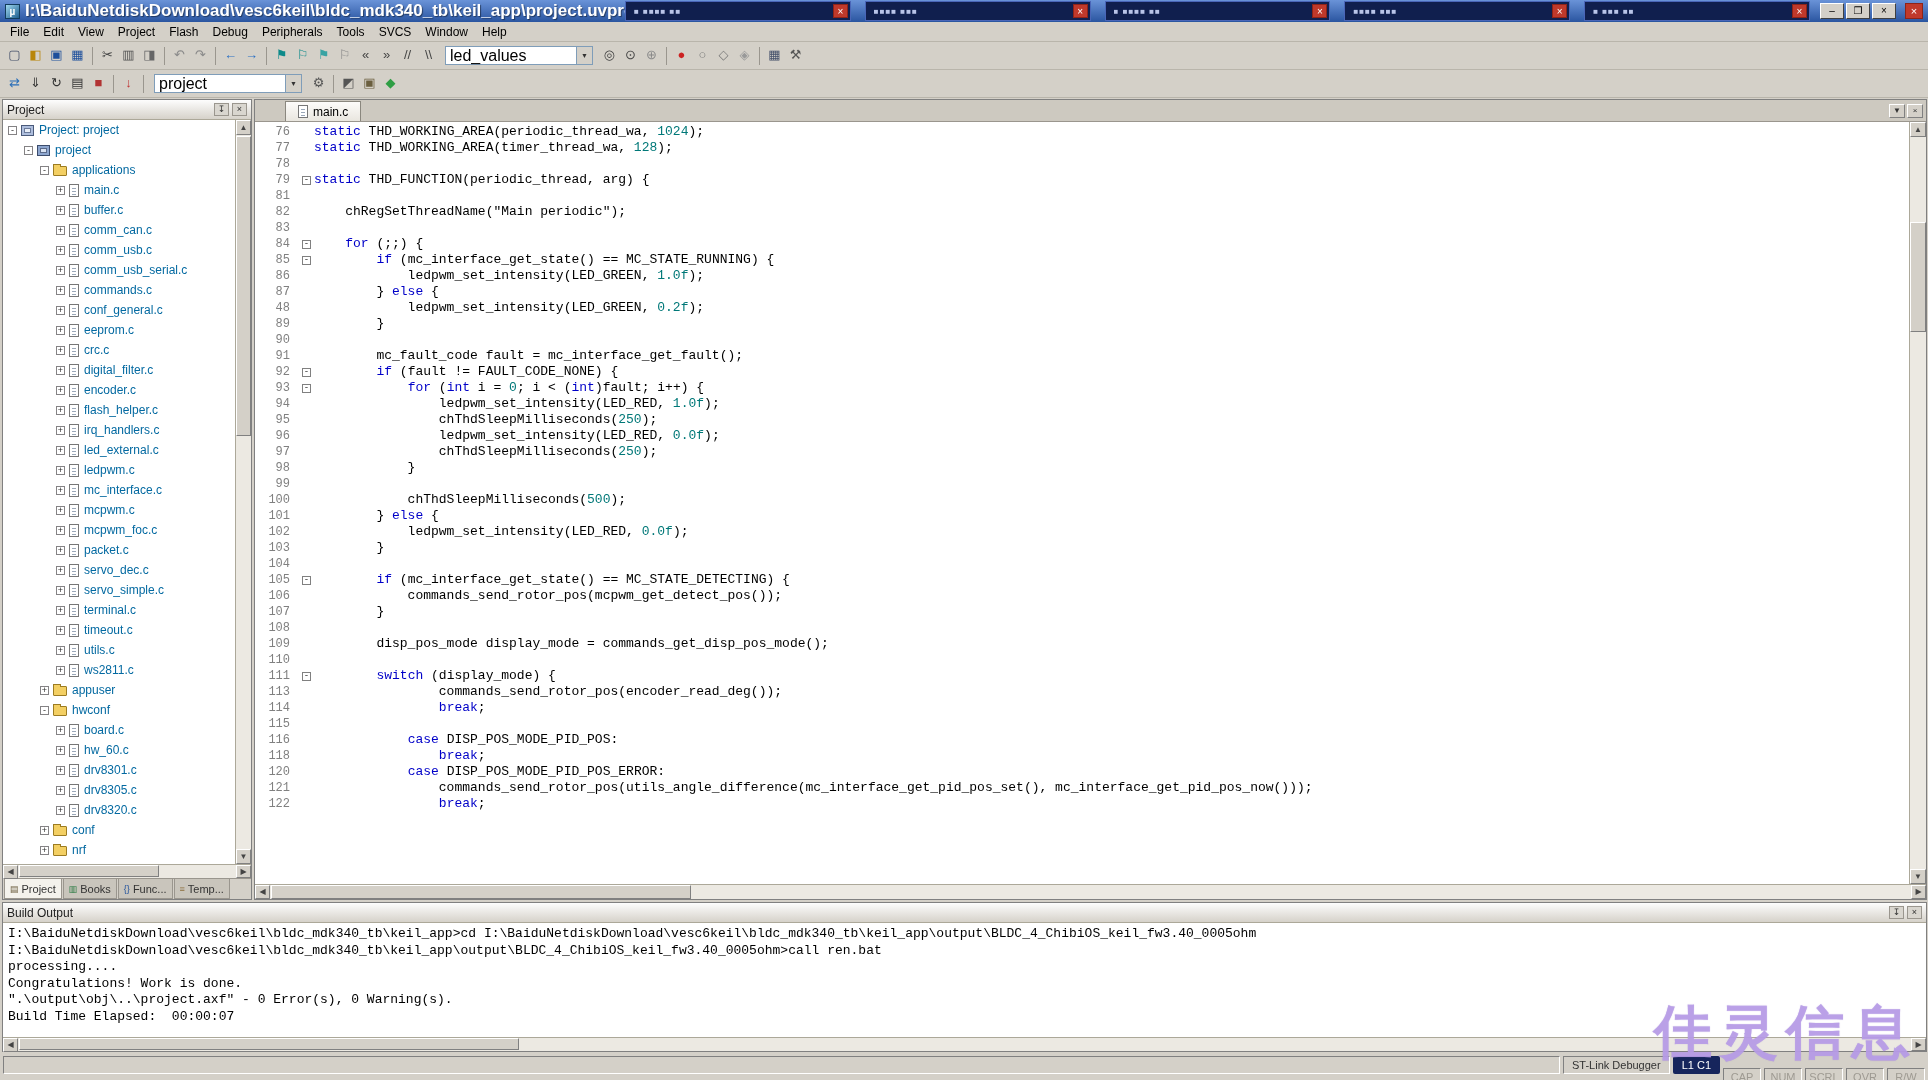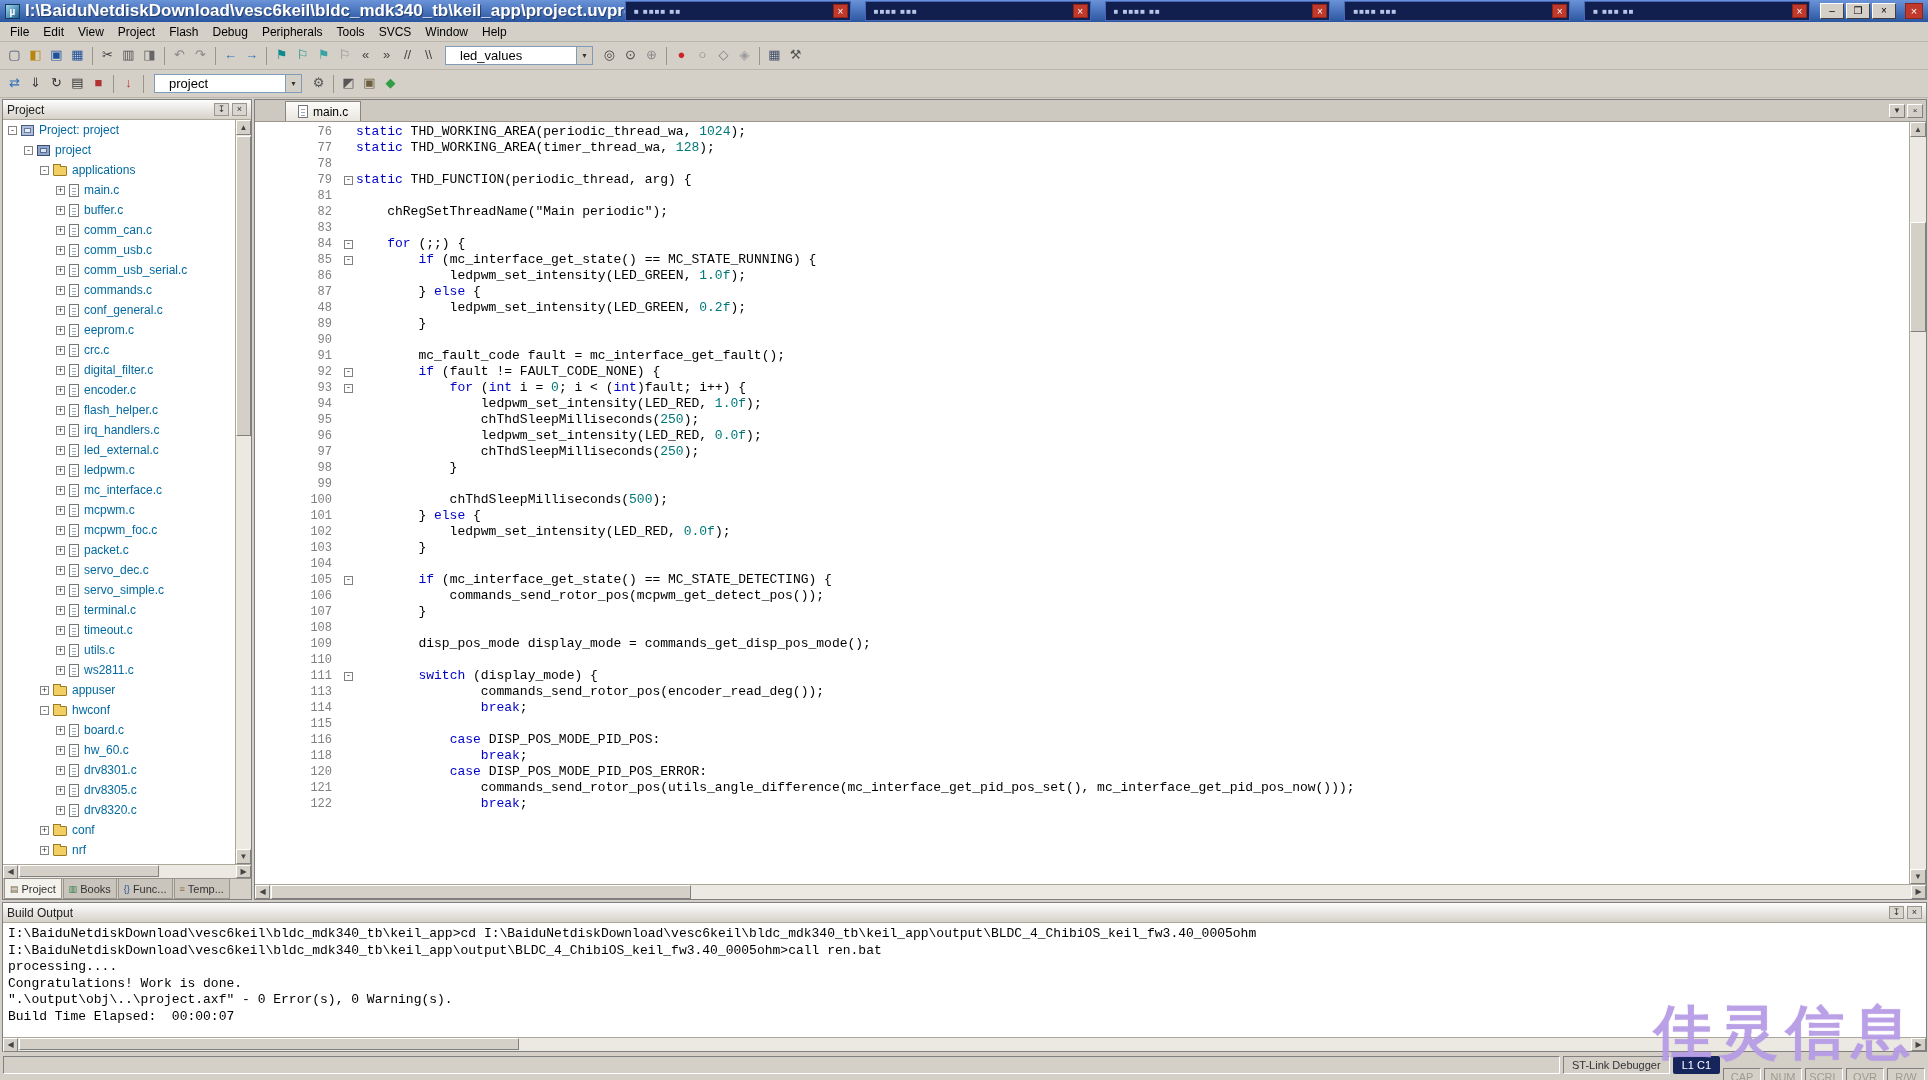--- a/index.html
+++ b/index.html
@@ -21,21 +21,21 @@
   .wbtn { width:24px; height:16px; background:#d4d0c8; border:1px solid; border-color:#fff #404040 #404040 #fff; font-size:10px; line-height:13px; text-align:center; color:#000; }
   .corner-close { position:absolute; right:5px; top:3px; width:18px; height:16px; background:#c0392b; border:1px solid #8e2318; color:#fff; font-size:11px; line-height:14px; text-align:center; }
   
   .menubar { height:20px; display:flex; align-items:center; padding-left:3px; border-bottom:1px solid #b9b5ab; }
   .menu-item { padding:2px 7px; font-size:12px; color:#000; }
   
   .toolbar { height:28px; display:flex; align-items:center; padding:0 4px; border-bottom:1px solid #b9b5ab; }
   .tb-icon { width:21px; height:19px; font-size:13px; line-height:18px; text-align:center; color:#333; flex:none; }
   .tsep { width:1px; height:18px; background:#9a968e; margin:0 4px; flex:none; }
   .combo { display:flex; width:148px; height:19px; background:#fff; border:1px solid #7f9db9; margin:0 6px; align-items:center; flex:none; }
-  .combo-text { flex:1; font-size:13px; padding-left:14px; overflow:hidden; white-space:nowrap; }
+  .combo-text { flex:1; font-size:16px; padding-left:4px; overflow:hidden; white-space:nowrap; }
   .combo-btn { width:16px; height:17px; background:#d4d0c8; border-left:1px solid #7f9db9; font-size:7px; line-height:17px; text-align:center; color:#333; }
   
   .main { height:802px; display:flex; background:#d4d0c8; padding:1px 1px 0 2px; gap:2px; }
   .project-panel { width:250px; flex:none; display:flex; flex-direction:column; border:1px solid #808080; background:#fff; }
   .panel-header { height:20px; flex:none; background:linear-gradient(#fdfdfd,#d6d2ca); display:flex; align-items:center; padding:0 4px; border-bottom:1px solid #aca899; font-size:12px; }
   .panel-title { flex:1; color:#222; }
   .phbtn { width:15px; height:13px; font-size:9px; line-height:11px; text-align:center; border:1px solid #9a968e; background:#d9d6cf; margin-left:3px; color:#333; }
   .tree-wrap { flex:1; position:relative; overflow:hidden; background:#fff; }
   .tree { position:absolute; inset:0 16px 0 0; overflow:hidden; font-size:12px; }
   .trow { height:20px; display:flex; align-items:center; white-space:nowrap; }
@@ -57,21 +57,21 @@
   .ptab.active { background:#f4f2ec; }
   .ptab .picon { font-size:9px; }
   
   .editor-col { flex:1; display:flex; flex-direction:column; border:1px solid #808080; background:#fff; min-width:0; }
   .edtabs { height:22px; flex:none; background:#cdc9c0; display:flex; align-items:flex-end; padding-left:30px; border-bottom:1px solid #9a968e; position:relative; }
   .edtab { height:20px; display:flex; align-items:center; gap:5px; background:linear-gradient(#fdfcfa,#e9e6df); border:1px solid #8a877e; border-bottom:none; padding:0 12px; font-size:12px; color:#000; }
   .edtab .i-file { margin:0; }
   .edtab-btns { position:absolute; right:3px; top:4px; display:flex; gap:2px; }
   .etbtn { width:16px; height:14px; background:#d4d0c8; border:1px solid; border-color:#fff #808080 #808080 #fff; font-size:8px; line-height:12px; text-align:center; color:#333; }
   .code-wrap { flex:1; display:flex; overflow:hidden; }
-  .code-area { flex:1; overflow:hidden; font-family:"Liberation Mono", monospace; font-size:13px; line-height:16px; padding-top:2px; min-width:0;margin-left:42px; }
+  .code-area { flex:1; overflow:hidden; font-family:"Liberation Mono", monospace; font-size:13px; line-height:16px; padding-top:2px; min-width:0; }
   .cl { display:flex; height:16px; }
   .ln { width:44px; flex:none; text-align:right; padding-right:9px; color:#808080; font-size:12px; }
   .fold { width:15px; flex:none; display:flex; align-items:center; justify-content:center; }
   .fbox { width:9px; height:9px; border:1px solid #808080; background:#fff; font-size:9px; line-height:7px; text-align:center; color:#333; }
   .ct { white-space:pre; color:#000; }
   .tk-k { color:#0000c8; }
   .tk-n { color:#007878; }
   .tk-t, .tk-s { color:#000; }
   .ed-vscroll { width:17px; flex:none; background:#ece9e2; border-left:1px solid #aca899; position:relative; }
   .sarr { height:15px; background:#d4d0c8; border:1px solid; border-color:#fff #808080 #808080 #fff; font-size:8px; text-align:center; line-height:13px; color:#444; }

